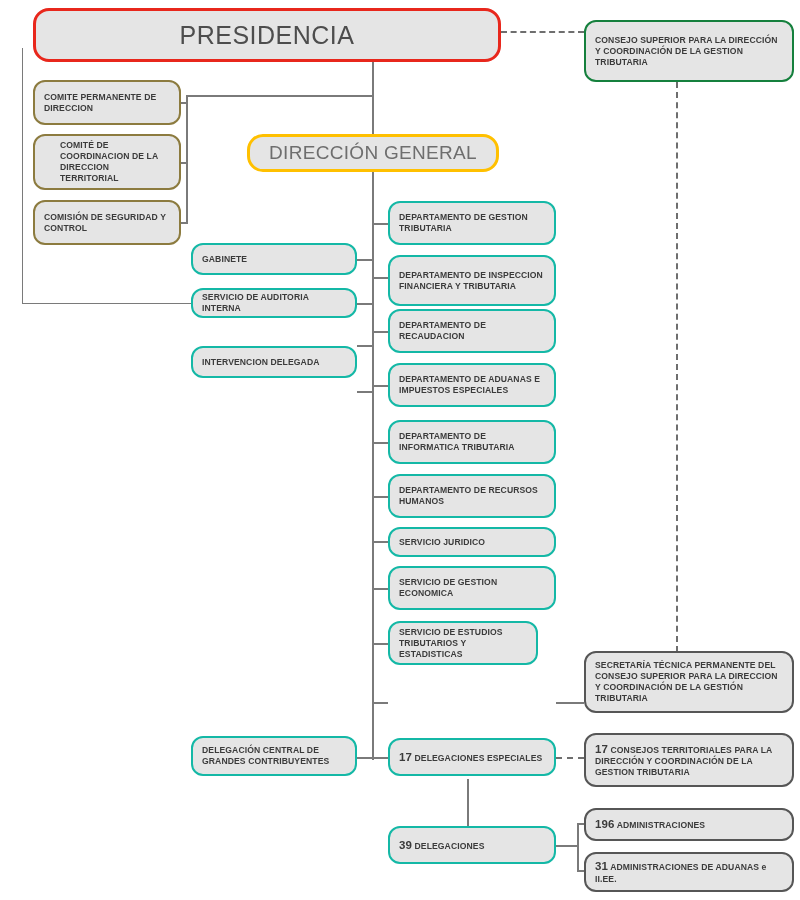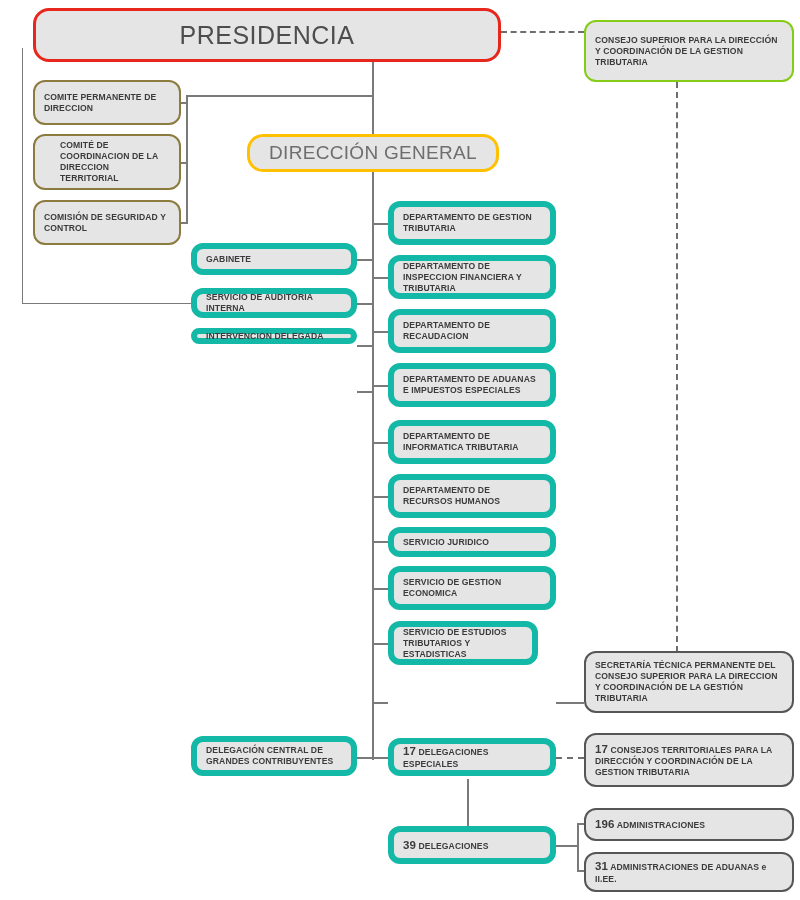--- a/index.html
+++ b/index.html
@@ -50,29 +50,29 @@
     border-radius:16px;
   }
   .n-yellow .txt{
     font-size:19px;
     font-weight:normal;
     color:#6e6e6e;
     text-align:center;
     letter-spacing:.3px;
   }
   .n-green{
-    border:2px solid #84cc16;
+    border:2px solid #15803d;
     border-radius:12px;
   }
   .n-olive{
     border:2px solid #8C7B3F;
     border-radius:12px;
   }
   .n-blue{
-    border:6px solid #14b8a6;
+    border:2px solid #14b8a6;
     border-radius:12px;
   }
   .n-gray{
     border:2px solid #565656;
     border-radius:12px;
   }
 
   .n-green .txt,.n-olive .txt,.n-blue .txt,.n-gray .txt{
     font-size:8.6px;
     padding:0 9px;
@@ -188,28 +188,28 @@
   <div class="node n-olive" style="left:33px; top:200px; width:148px; height:45px;">
     <span class="txt">COMISIÓN DE SEGURIDAD Y CONTROL</span>
   </div>
 
   <div class="node n-blue" style="left:191px; top:243px; width:166px; height:32px;">
     <span class="txt">GABINETE</span>
   </div>
   <div class="node n-blue" style="left:191px; top:288px; width:166px; height:30px;">
     <span class="txt">SERVICIO DE AUDITORIA INTERNA</span>
   </div>
-  <div class="node n-blue" style="left:191px; top:328px; width:166px; height:16px;">
+  <div class="node n-blue" style="left:191px; top:346px; width:166px; height:32px;">
     <span class="txt">INTERVENCION DELEGADA</span>
   </div>
 
   <div class="node n-blue" style="left:388px; top:201px; width:168px; height:44px;">
     <span class="txt">DEPARTAMENTO DE GESTION TRIBUTARIA</span>
   </div>
-  <div class="node n-blue" style="left:388px; top:255px; width:168px; height:44px;">
+  <div class="node n-blue" style="left:388px; top:255px; width:168px; height:51px;">
     <span class="txt">DEPARTAMENTO DE INSPECCION FINANCIERA Y TRIBUTARIA</span>
   </div>
   <div class="node n-blue" style="left:388px; top:309px; width:168px; height:44px;">
     <span class="txt">DEPARTAMENTO DE RECAUDACION</span>
   </div>
   <div class="node n-blue" style="left:388px; top:363px; width:168px; height:44px;">
     <span class="txt">DEPARTAMENTO DE ADUANAS E IMPUESTOS ESPECIALES</span>
   </div>
   <div class="node n-blue" style="left:388px; top:420px; width:168px; height:44px;">
     <span class="txt">DEPARTAMENTO DE INFORMATICA TRIBUTARIA</span>

